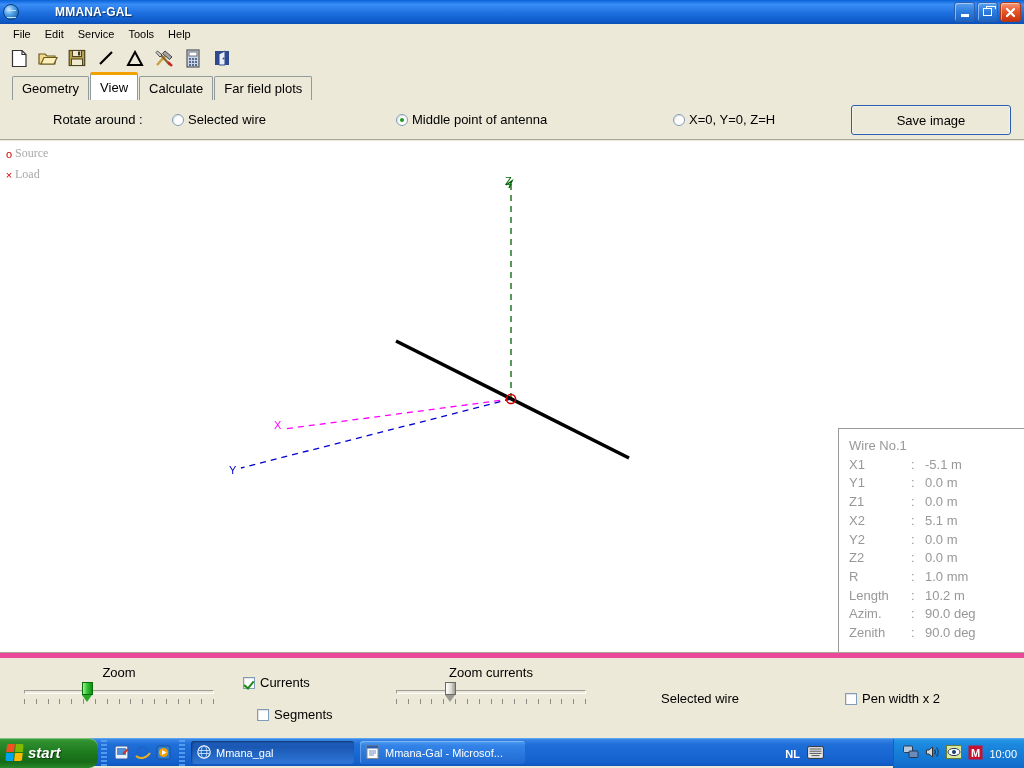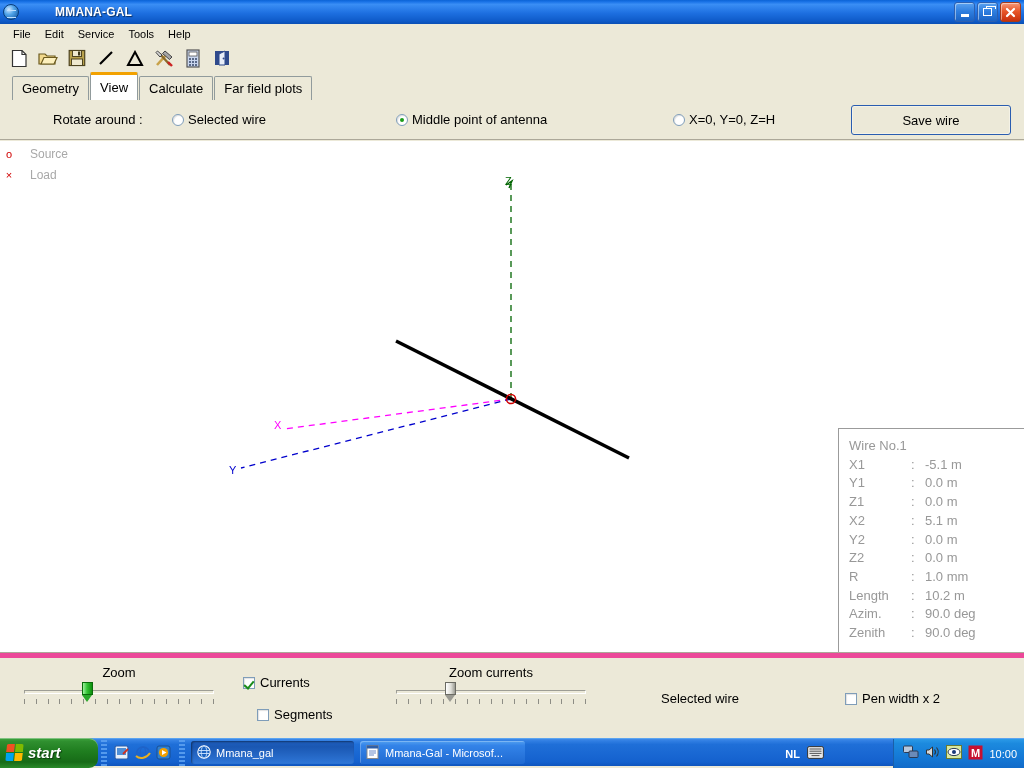--- a/index.html
+++ b/index.html
@@ -126,21 +126,21 @@
 
   
   #canvasarea {
     position: absolute; left: 0; top: 141px; width: 1024px; height: 512px;
     background: #fff; border-bottom: 1px solid #aca899;
     overflow: hidden;
   }
   #legend { position: absolute; left: 4px; top: 2px; font-size: 12px; color: #a8a8a8; }
   #legend .row { display: flex; align-items: center; height: 21px; }
   #legend .mk { width: 10px; font-size: 11px; color: #d00000; text-align: center; }
-  #legend .tx { margin-left: 16px; }
+  #legend .tx { margin-left: 1px; font-family: Liberation Serif, serif; }
 
   #wireinfo {
     position: absolute; left: 838px; top: 287px;
     width: 186px; height: 228px;
     border-left: 1px solid #9b9b9b;
     border-top: 1px solid #9b9b9b;
     padding: 8px 0 0 10px;
     font-size: 13px; color: #989898; line-height: 18.7px;
   }
   #wireinfo .wrow { display: flex; white-space: pre; }
@@ -372,21 +372,21 @@
     <span class="radio checked"></span>
     <span class="lbl">Middle point of antenna</span>
   </div>
 
   <div class="radio-wrap" style="position:absolute;left:673px;">
     <span class="radio"></span>
     <span class="lbl">X=0, Y=0, Z=H</span>
   </div>
 
   <div id="saveimg">
-    <span>Save wire</span>
+    <span>Save image</span>
   </div>
 </div>
 
 <div id="canvasarea">
 
   <div id="legend">
     <div class="row">
       <span class="mk">o</span>
       <span class="tx">Source</span>
     </div>

